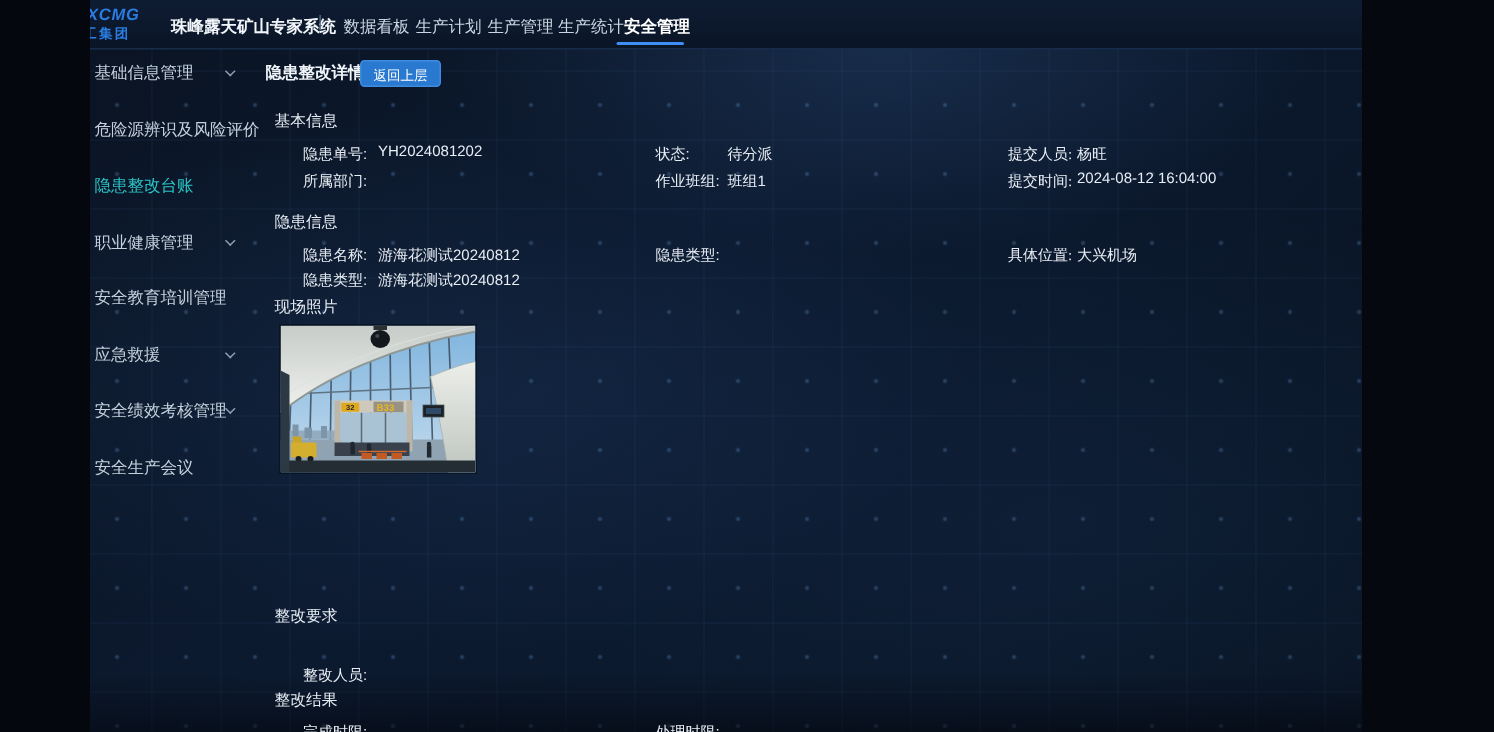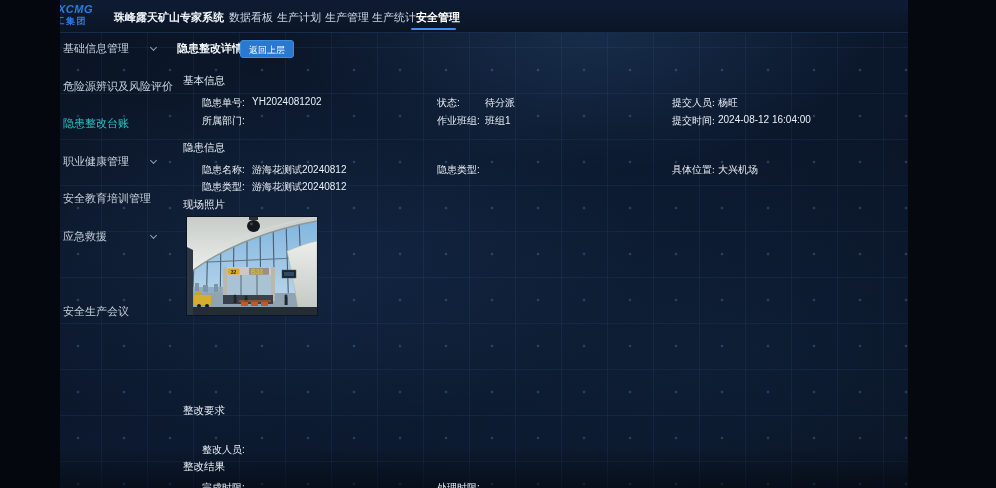--- a/index.html
+++ b/index.html
@@ -113,20 +113,24 @@
     <span class="lbl">职业健康管理</span>
     <span class="chev"></span>
   </div>
   <div class="side-item" style="top:188px">
     <span class="lbl">安全教育培训管理</span>
   </div>
   <div class="side-item" style="top:226px">
     <span class="lbl">应急救援</span>
     <span class="chev"></span>
   </div>
+  <div class="side-item" style="top:263px">
+    <span class="lbl">安全绩效考核管理</span>
+    <span class="chev"></span>
+  </div>
   <div class="side-item" style="top:301px">
     <span class="lbl">安全生产会议</span>
   </div>
 
   <div class="page-title">隐患整改详情</div>
   <div class="back-btn">返回上层</div>
 
   <div class="sec-title" style="top:74px">基本信息</div>
   <div class="row" style="top:96px">
     <span class="fld c1l lab">隐患单号:</span>

